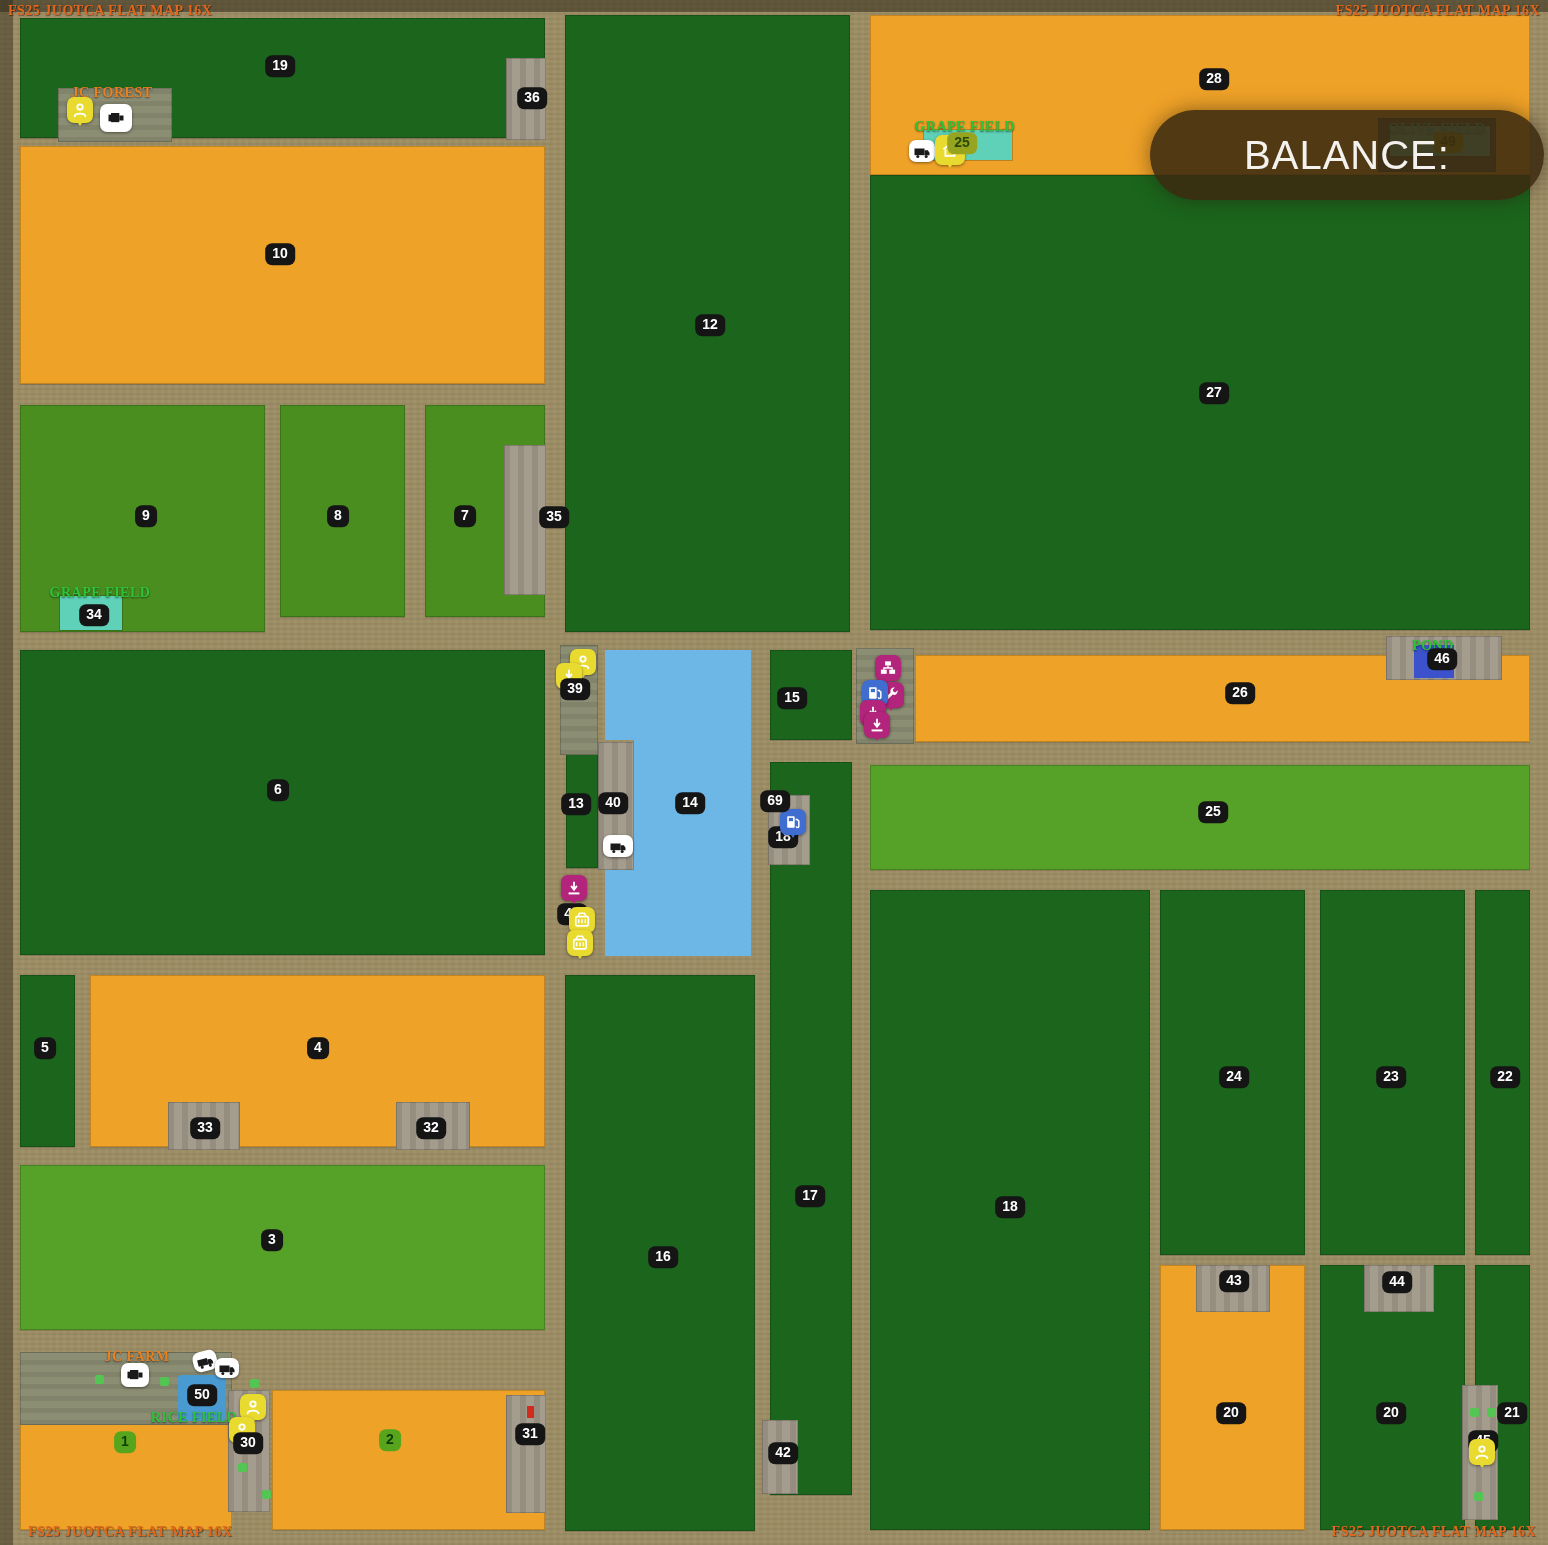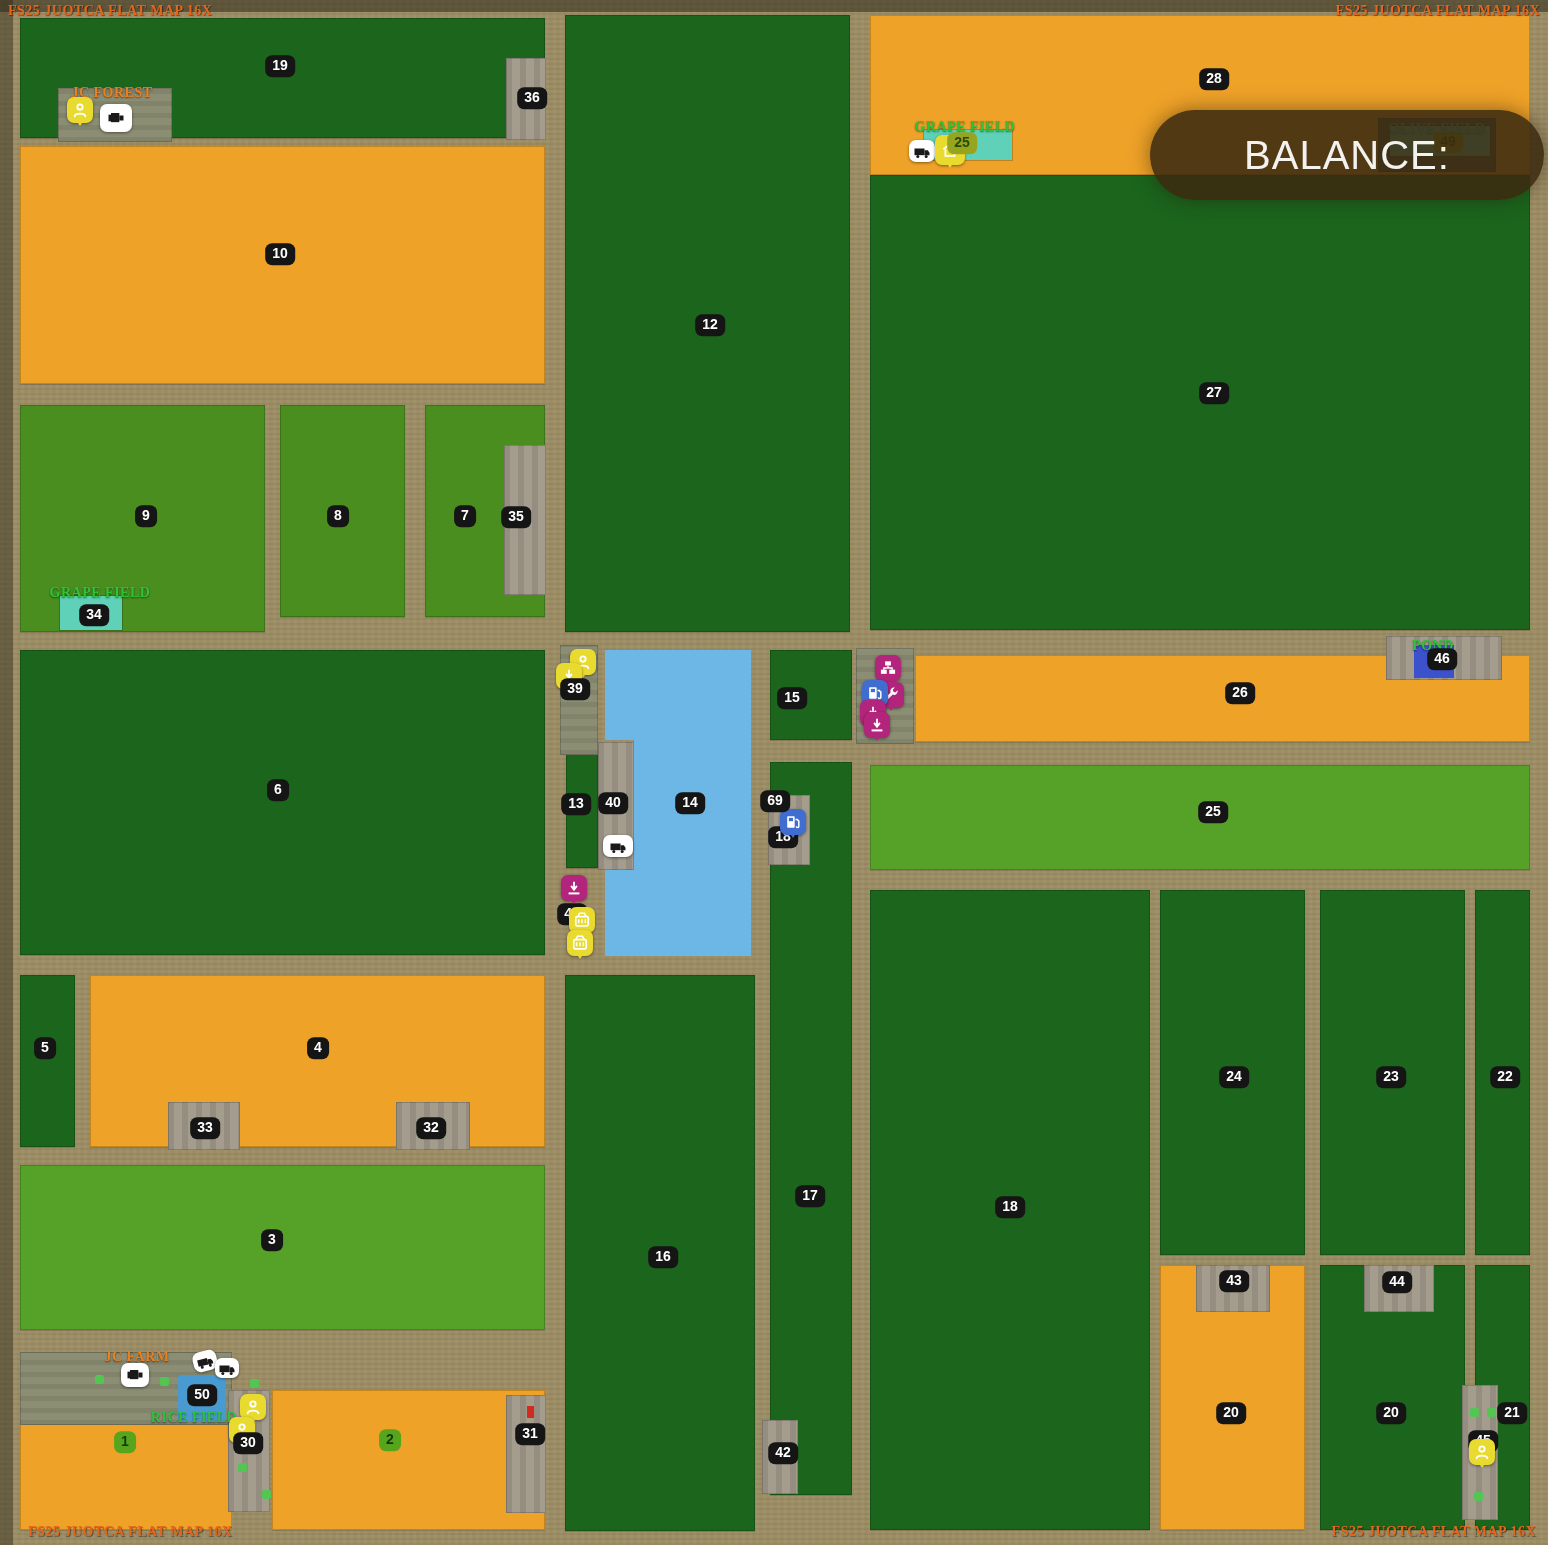--- a/index.html
+++ b/index.html
@@ -163,21 +163,21 @@
 <div class="bnum" style="left:1234px;top:1077px">24</div>
 <div class="bnum" style="left:1213px;top:812px">25</div>
 <div class="bnum" style="left:1240px;top:693px">26</div>
 <div class="bnum" style="left:1214px;top:393px">27</div>
 <div class="bnum" style="left:1214px;top:79px">28</div>
 <div class="bnum" style="left:248px;top:1443px;z-index:55">30</div>
 <div class="bnum" style="left:530px;top:1434px">31</div>
 <div class="bnum" style="left:431px;top:1128px">32</div>
 <div class="bnum" style="left:205px;top:1128px">33</div>
 <div class="bnum" style="left:94px;top:615px">34</div>
-<div class="bnum" style="left:516px;top:517px">35</div>
+<div class="bnum" style="left:554px;top:517px">35</div>
 <div class="bnum" style="left:532px;top:98px">36</div>
 <div class="bnum low" style="left:783px;top:837px">18</div>
 <div class="bnum" style="left:575px;top:689px">39</div>
 <div class="bnum" style="left:613px;top:803px">40</div>
 <div class="bnum low" style="left:572px;top:914px">41</div>
 <div class="bnum" style="left:783px;top:1453px">42</div>
 <div class="bnum" style="left:1234px;top:1281px">43</div>
 <div class="bnum" style="left:1397px;top:1282px">44</div>
 <div class="bnum low" style="left:1483px;top:1441px">45</div>
 <div class="bnum" style="left:1442px;top:659px">46</div>

